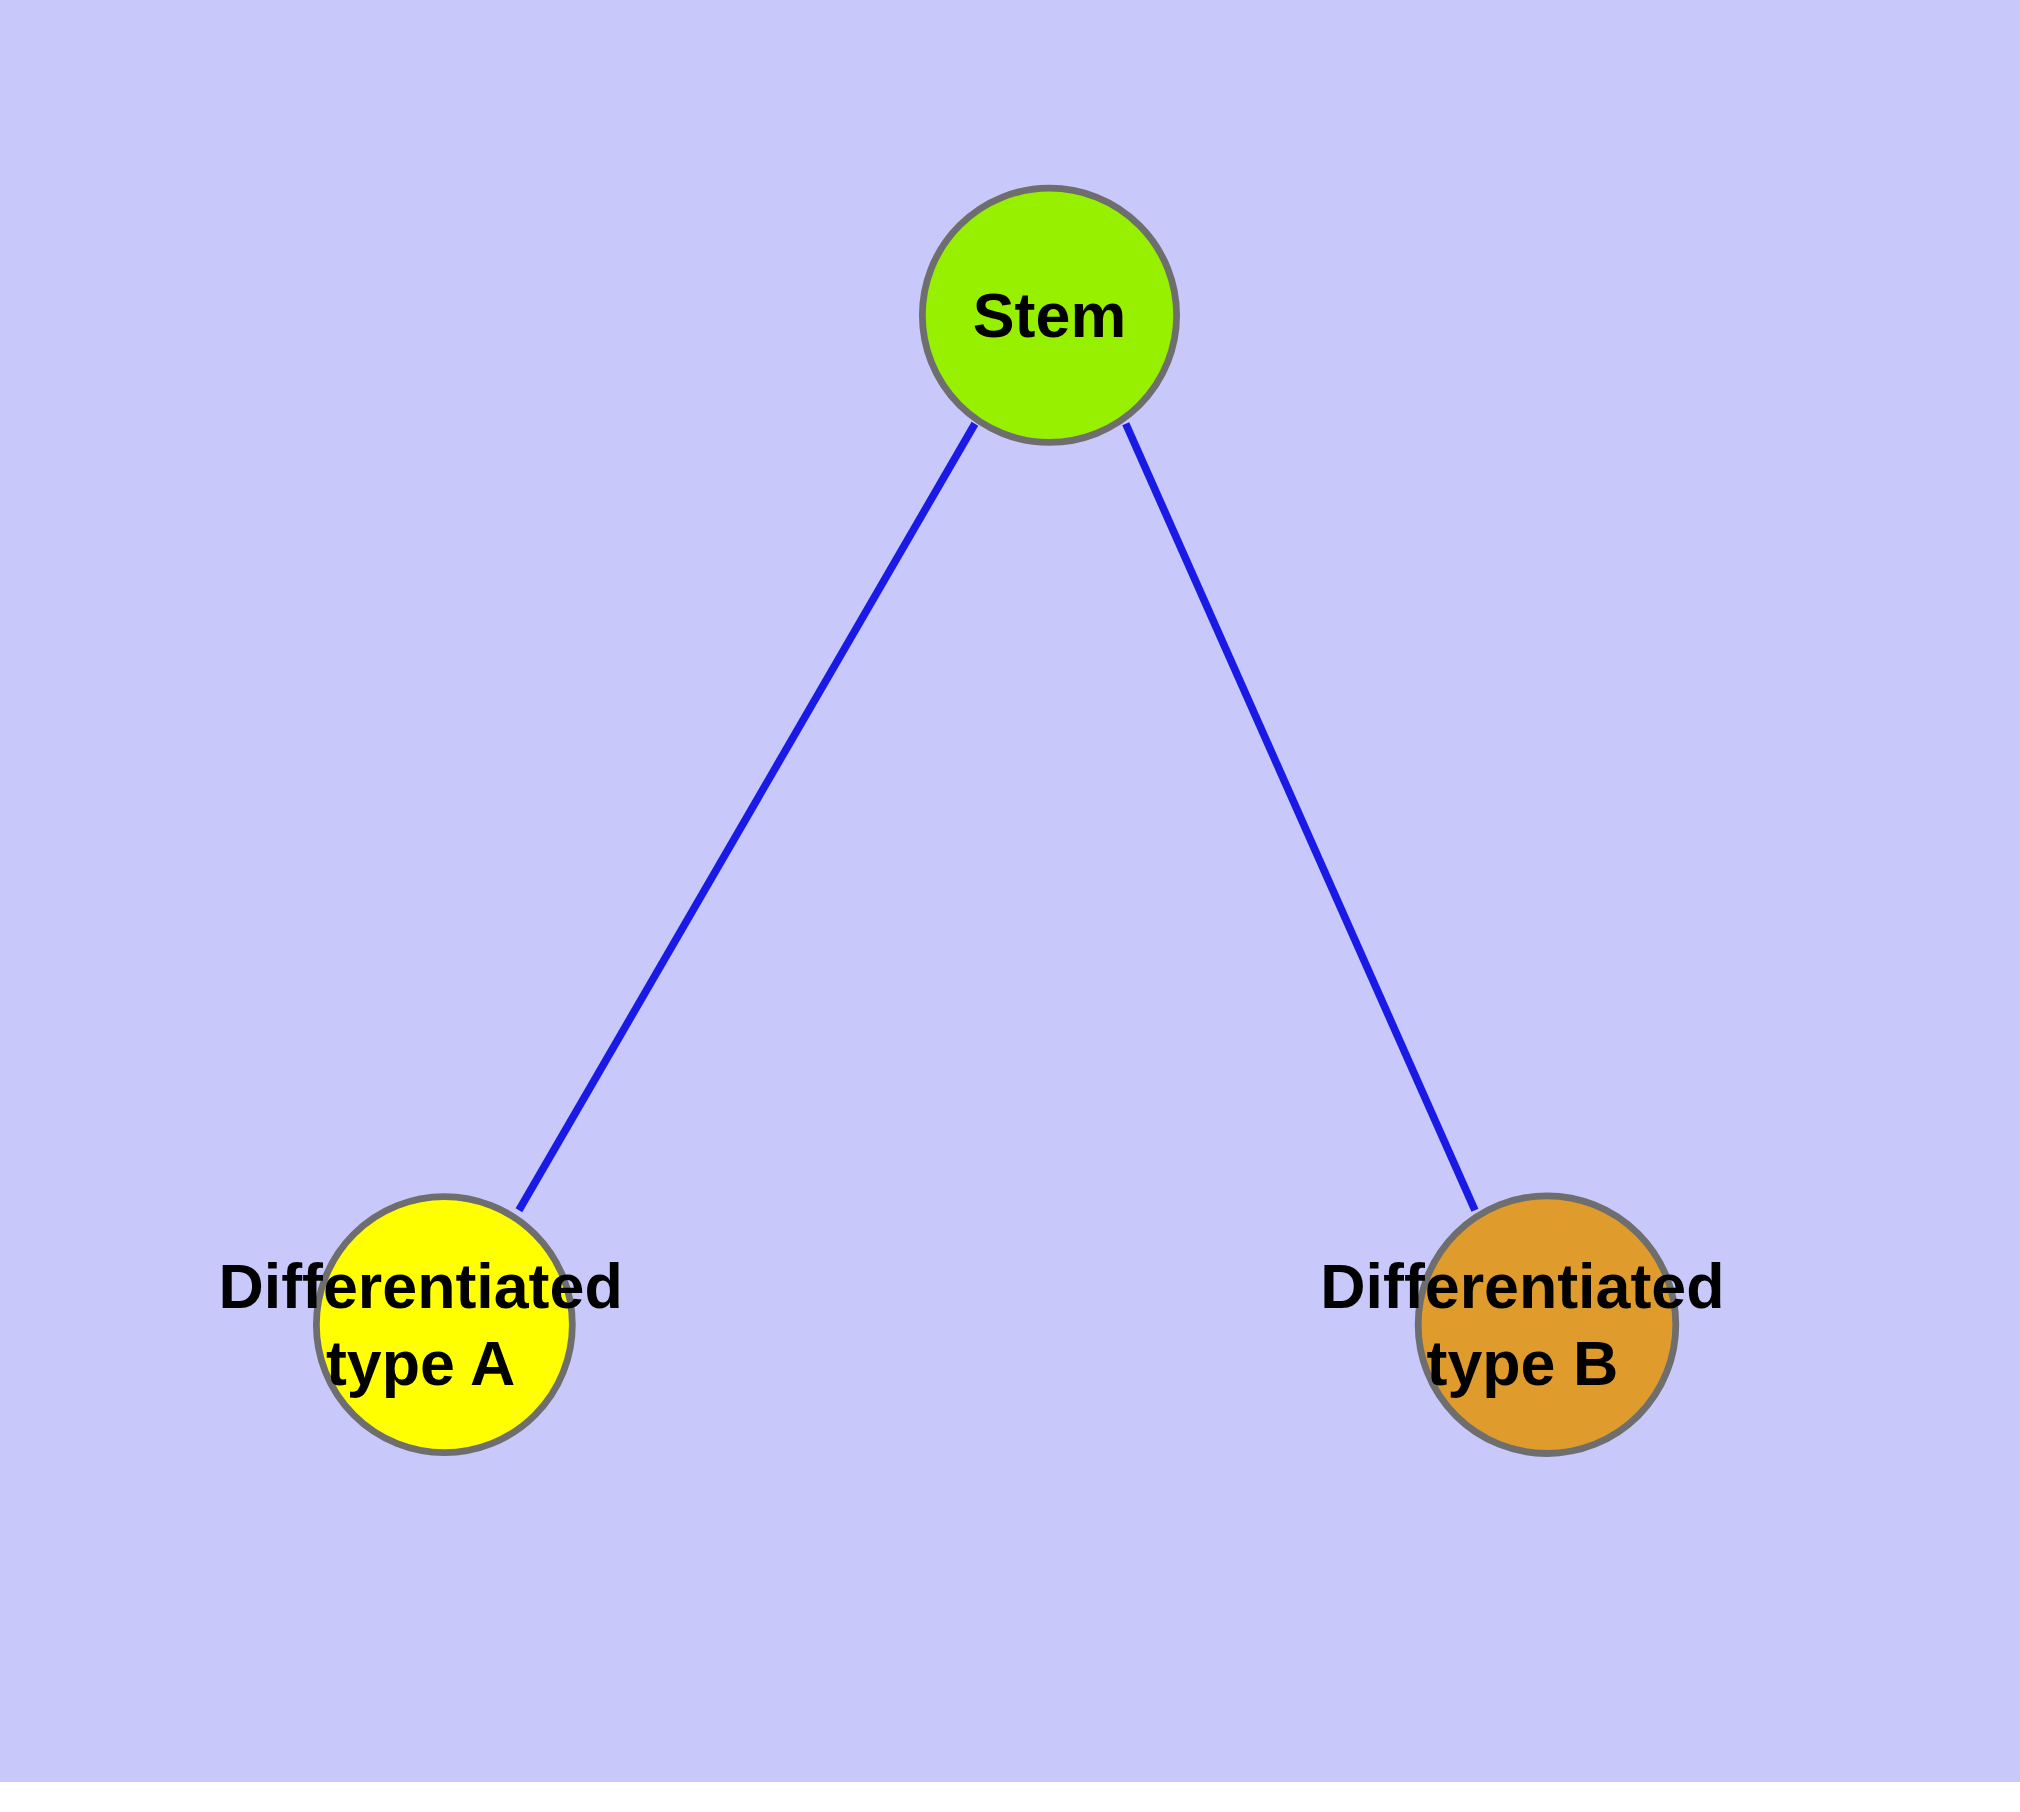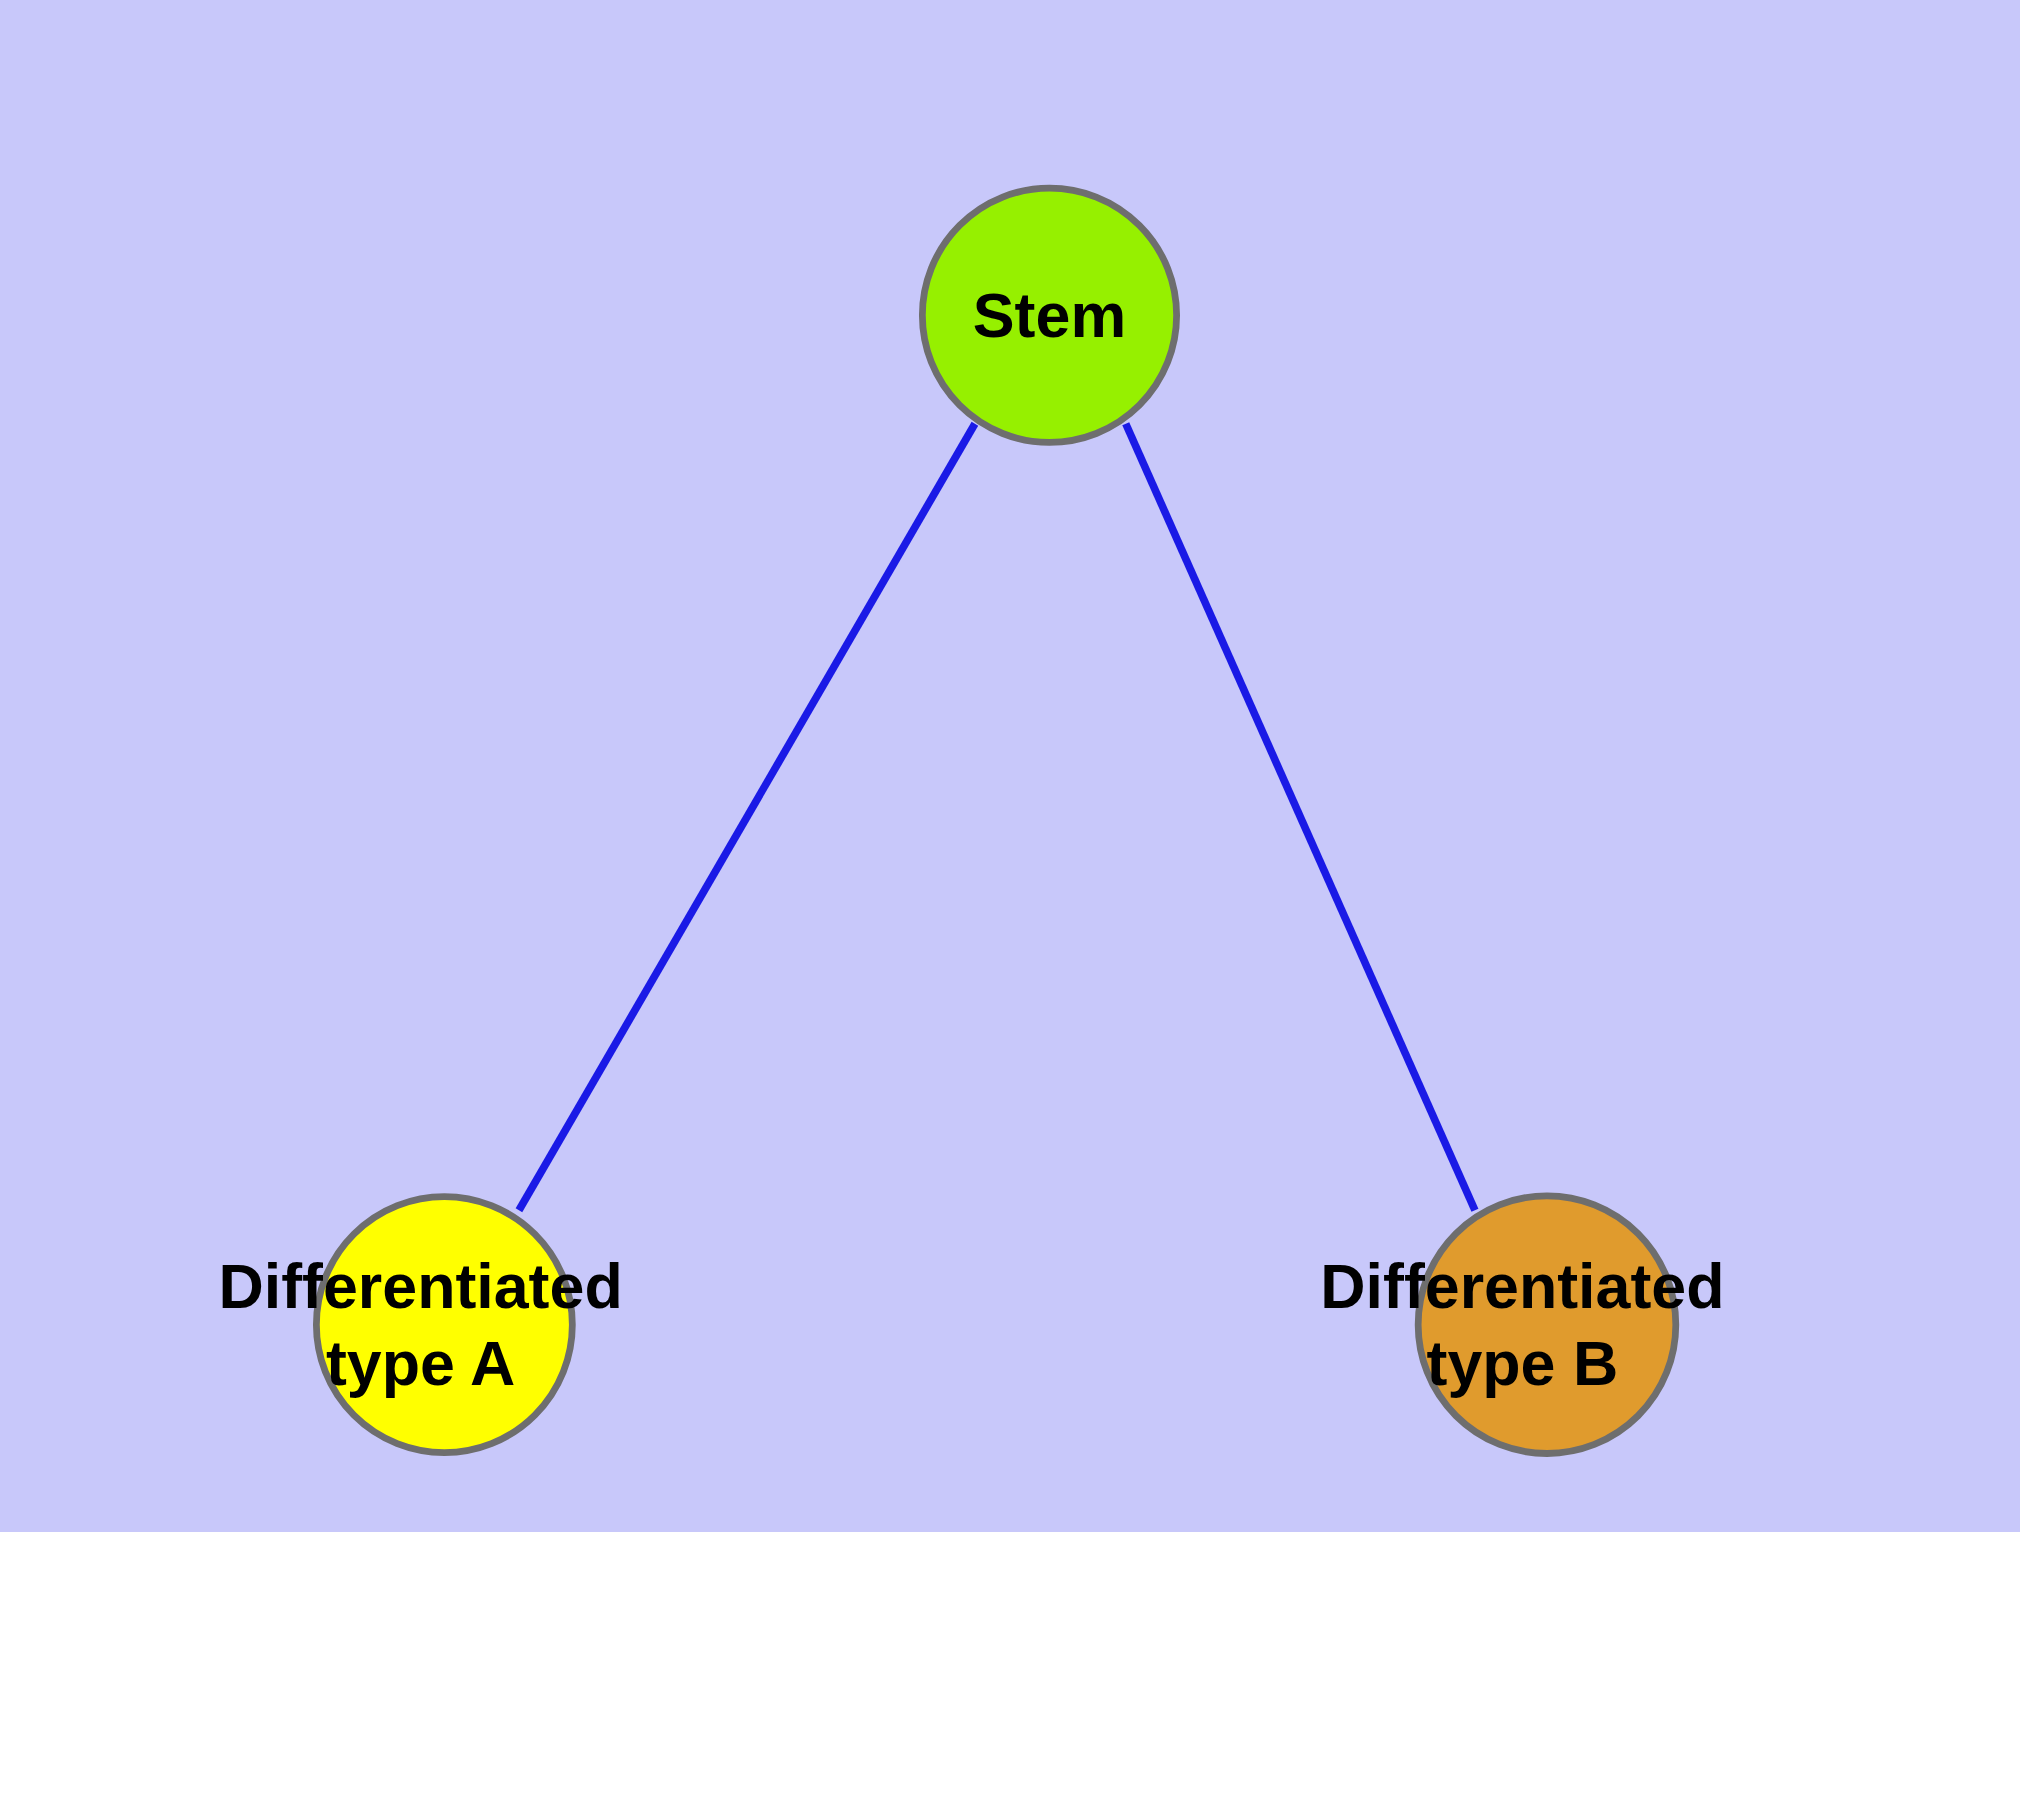--- a/index.html
+++ b/index.html
@@ -3,21 +3,21 @@
 <meta charset="utf-8">
 <style>
   html, body {
     margin: 0;
     padding: 0;
     background: #ffffff;
   }
   #stage {
     position: relative;
     width: 2021px;
-    height: 1532px;
+    height: 1782px;
     overflow: hidden;
     font-family: "Liberation Sans", "DejaVu Sans", sans-serif;
   }
   #canvas-bg {
     position: absolute;
     left: 0; top: 0;
     width: 2021px;
     height: 1812px;
     background: #c8c8fa;
   }

